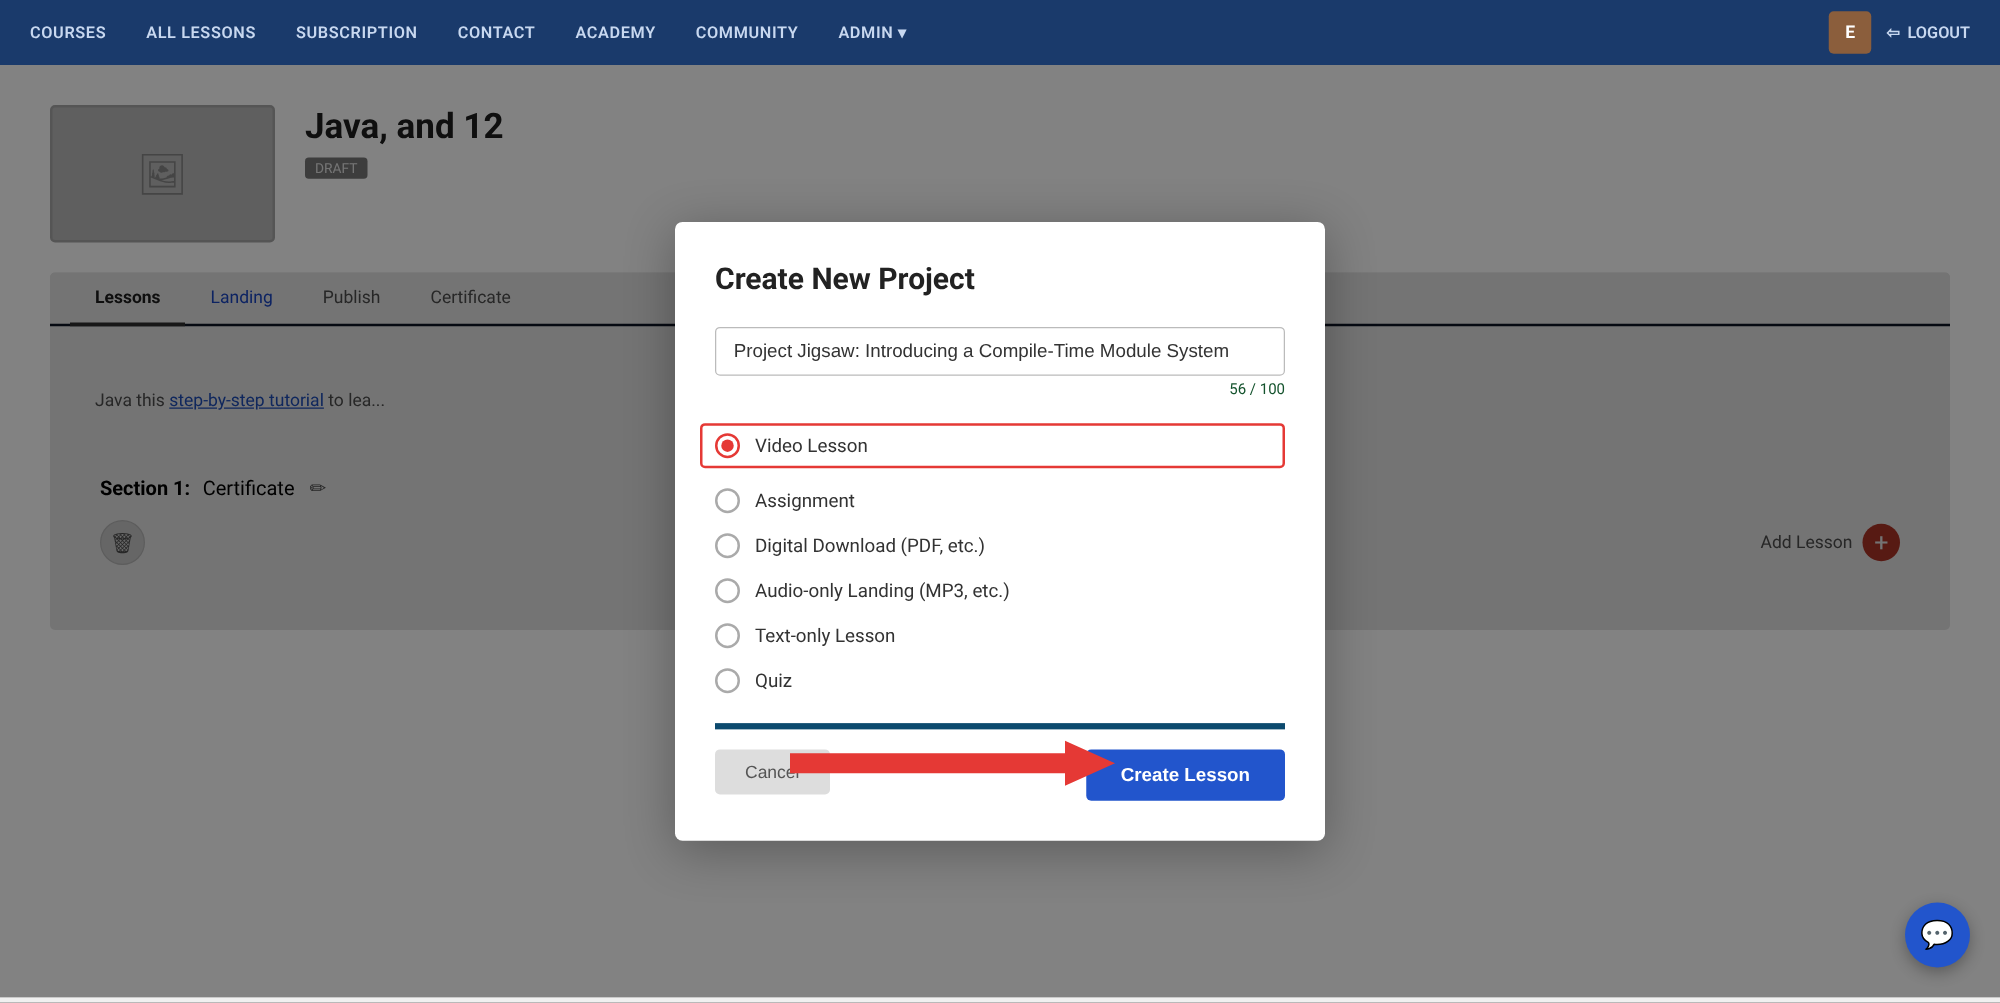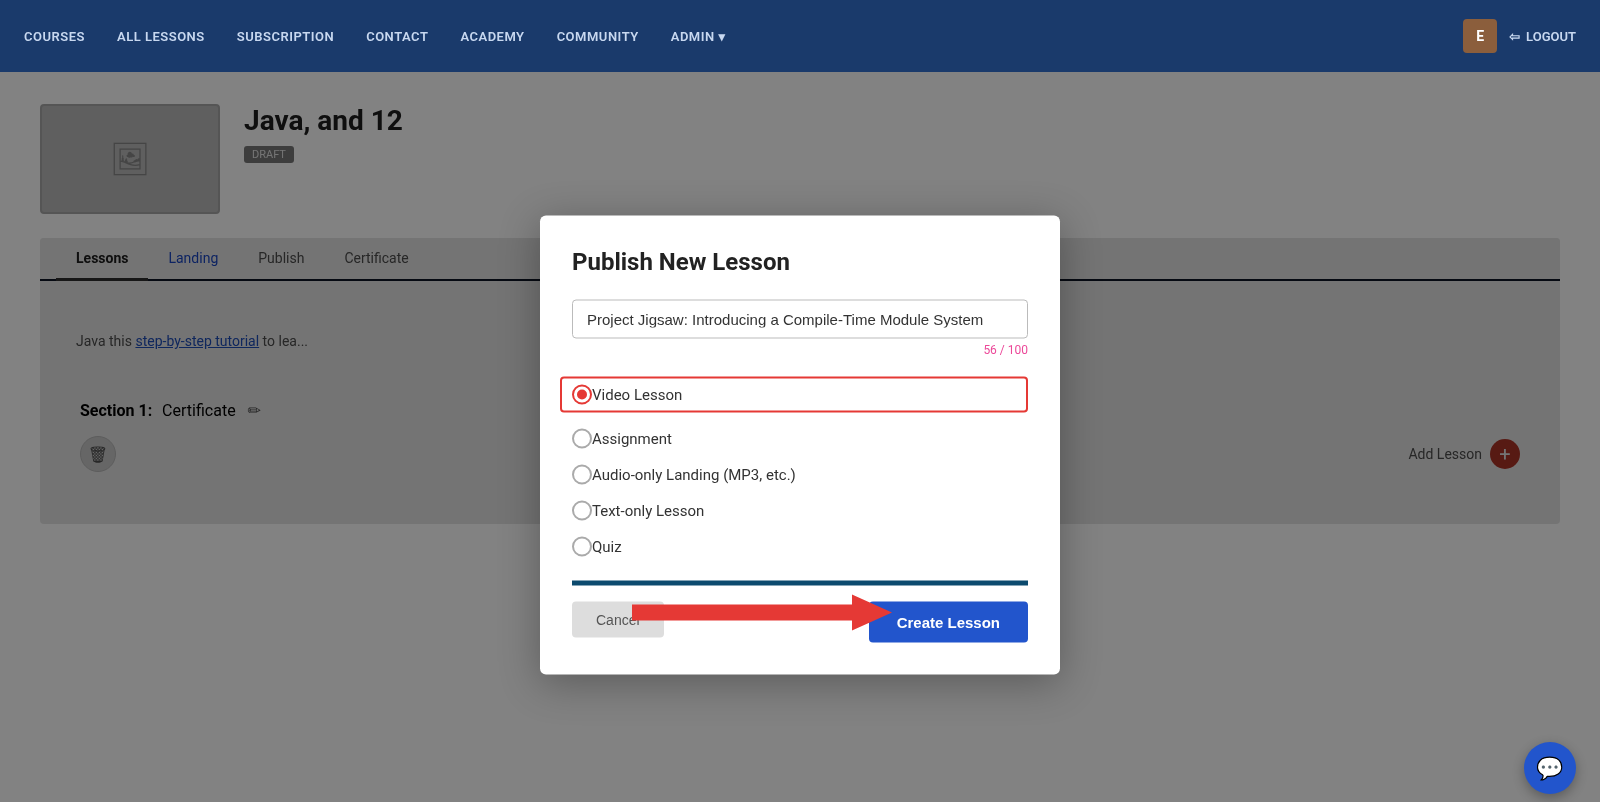--- a/index.html
+++ b/index.html
@@ -4,21 +4,21 @@
   <style>
     * { box-sizing: border-box; margin: 0; padding: 0; }
     body { font-family: -apple-system, BlinkMacSystemFont, 'Segoe UI', Roboto, sans-serif; background: #f0f0f0; min-height: 802px; }
 
     
     .navbar {
       background: #1a3a6b;
       display: flex;
       align-items: center;
       padding: 0 24px;
-      height: 72px;
+      height: 52px;
       justify-content: space-between;
     }
     .nav-left { display: flex; gap: 32px; align-items: center; }
     .nav-item {
       color: #c8d8f0;
       font-size: 13px;
       font-weight: 600;
       letter-spacing: 0.5px;
       cursor: pointer;
       text-transform: uppercase;
@@ -142,29 +142,29 @@
       border-radius: 4px;
       padding: 10px 14px;
       font-size: 15px;
       color: #333;
       outline: none;
       margin-bottom: 4px;
     }
     .char-count {
       text-align: right;
       font-size: 12px;
-      color: #ec4899;
+      color: #14532d;
       margin-bottom: 20px;
     }
 
     
     .radio-option {
       display: flex;
       align-items: center;
-      gap: 0;
+      gap: 12px;
       margin-bottom: 16px;
       cursor: pointer;
       font-size: 15px;
       color: #333;
     }
     .radio-circle {
       width: 20px; height: 20px;
       border-radius: 50%;
       border: 2px solid #aaa;
       display: flex; align-items: center; justify-content: center;
@@ -300,38 +300,42 @@
             <div class="add-btn">+</div>
           </div>
         </div>
       </div>
     </div>
   </div>
 
   <div class="overlay"></div>
 
   <div class="modal">
-    <h2 class="modal-title">Publish New Lesson</h2>
+    <h2 class="modal-title">Create New Project</h2>
 
     <input class="modal-input" type="text" value="Project Jigsaw: Introducing a Compile-Time Module System" style="">
     <div class="char-count">56 / 100</div>
 
     
     <div class="radio-option selected-option">
       <div class="radio-circle selected"></div>
       <span>Video Lesson</span>
     </div>
 
     
     <div class="radio-option">
       <div class="radio-circle"></div>
       <span>Assignment</span>
     </div>
 
     
+    <div class="radio-option">
+      <div class="radio-circle"></div>
+      <span>Digital Download (PDF, etc.)</span>
+    </div>
 
     
     <div class="radio-option">
       <div class="radio-circle"></div>
       <span>Audio-only Landing (MP3, etc.)</span>
     </div>
 
     
     <div class="radio-option">
       <div class="radio-circle"></div>

